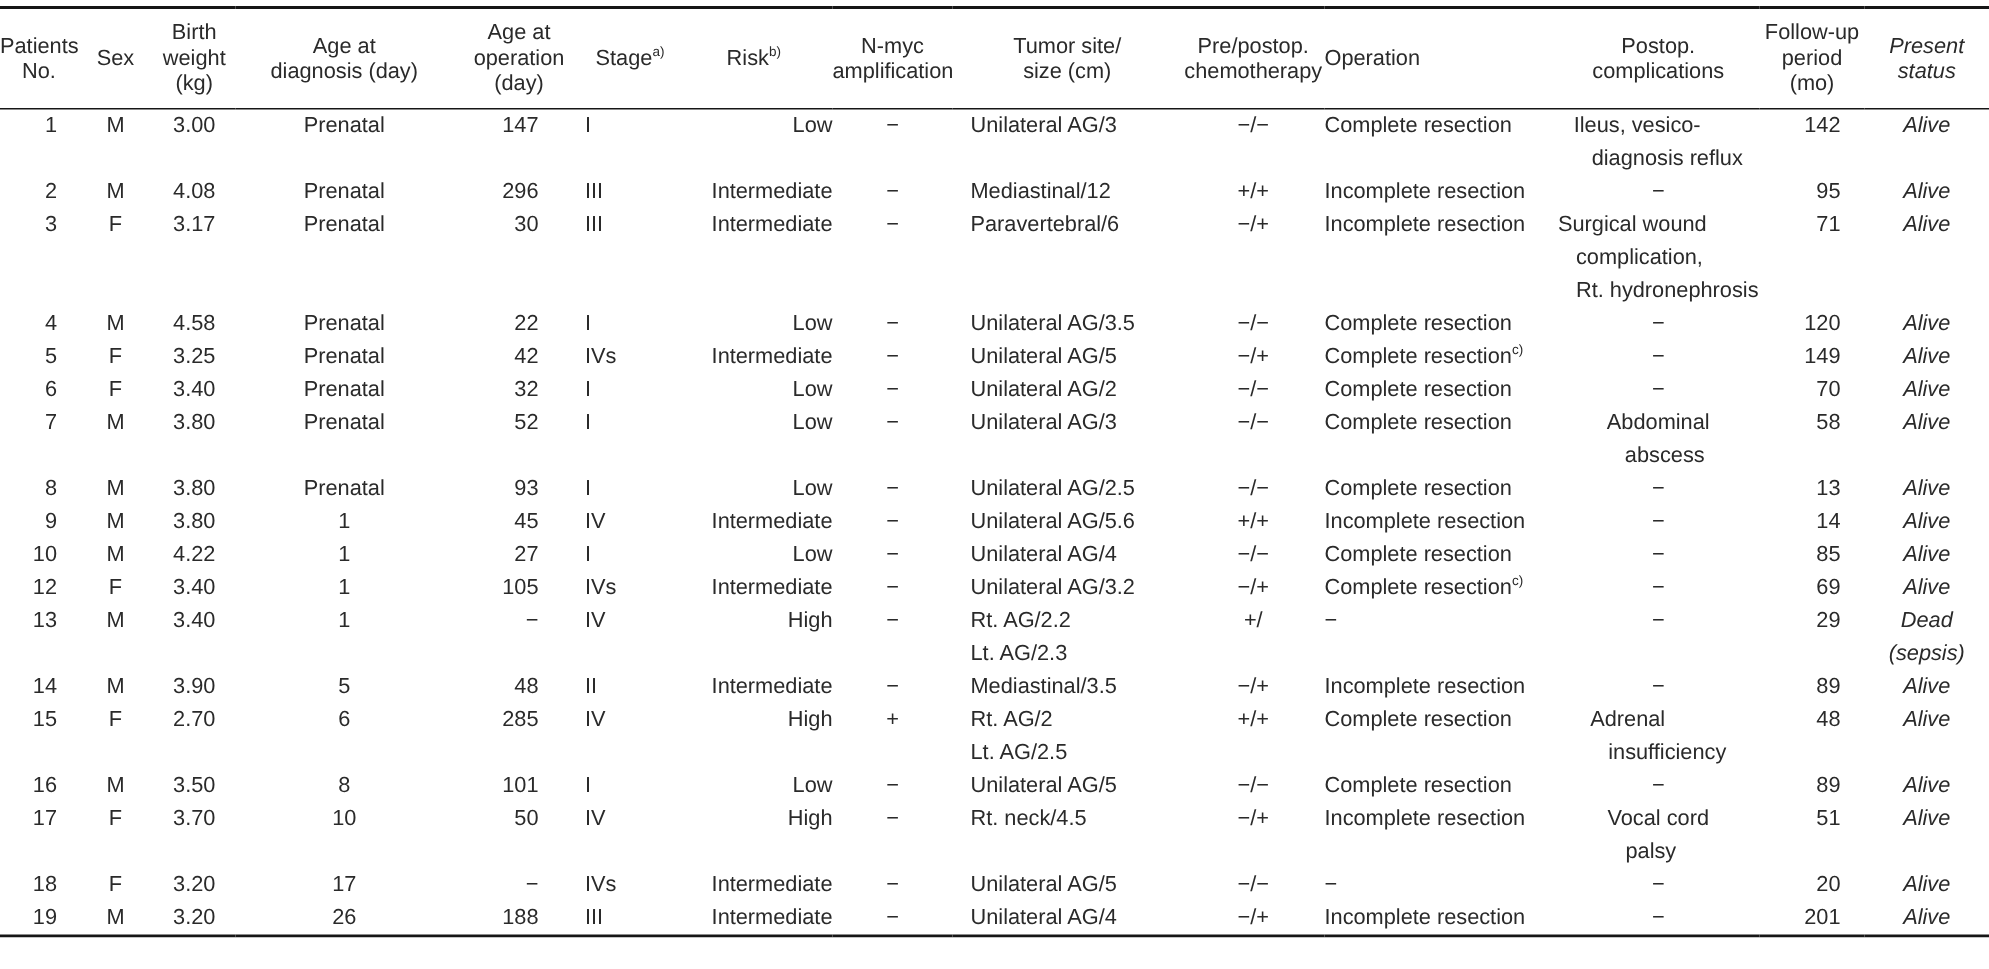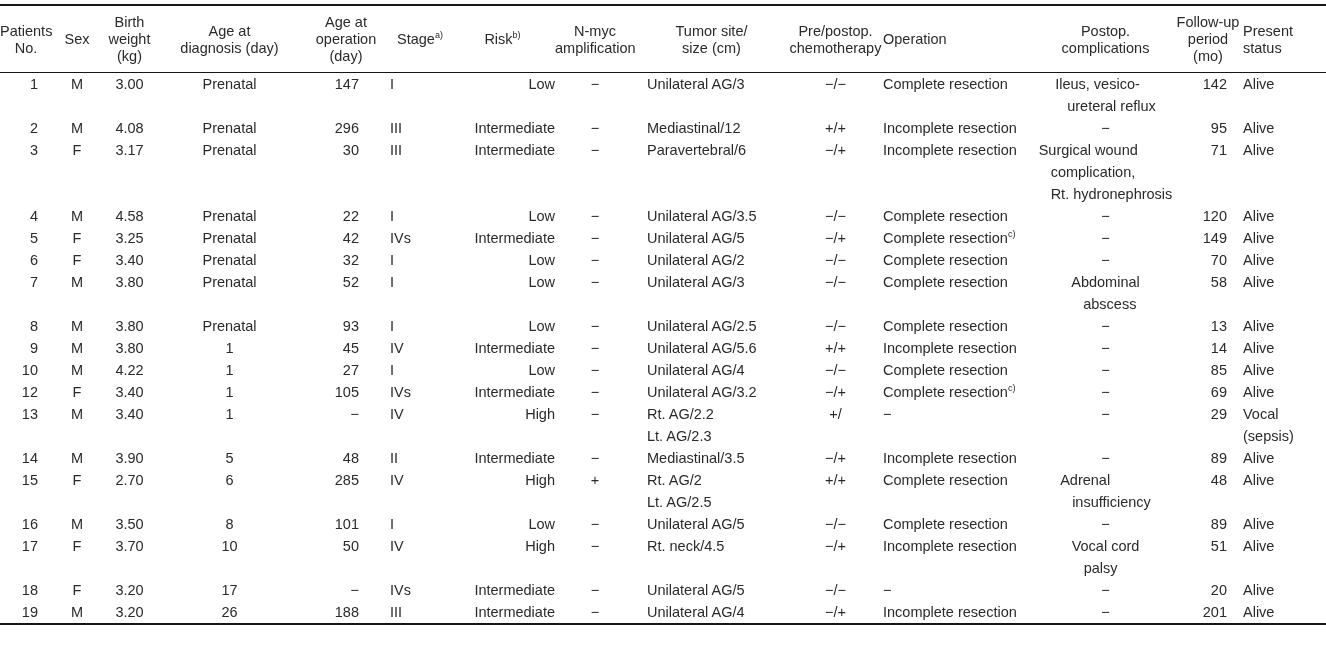--- a/index.html
+++ b/index.html
@@ -21,21 +21,21 @@
   .col-age_dx        { text-align:center; }
   .col-age_op        { text-align:right; padding-right:31px; }
   .col-stage         { }
   .col-risk          { text-align:right; padding-left:6px; }
   .col-nmyc          { text-align:center; }
   .col-tumor         { text-align:left; padding-left:12px; }
   .col-chemo         { text-align:center; }
   .col-operation     { text-align:left; }
   .col-complications { text-align:center; }
   .col-followup      { text-align:right; padding-right:16px; }
-  .col-status        { text-align:left; }
+  .col-status        { text-align:center;font-style:italic; }
   thead th.col-no, thead th.col-age_op, thead th.col-followup { text-align:center; padding-right:0; }
   thead th.col-risk, thead th.col-tumor { text-align:center; padding-left:0; }
 
   
   .col-complications .multi { display:inline-block; text-align:left; }
   .col-complications .multi .line.cont { padding-left:12px; }
   .col-tumor .line, .col-status .line { display:block; }
 </style>
 </head>
 <body>
@@ -84,21 +84,21 @@
           <td class="col-age_dx">Prenatal</td>
           <td class="col-age_op">147</td>
           <td class="col-stage">I</td>
           <td class="col-risk">Low</td>
           <td class="col-nmyc">−</td>
           <td class="col-tumor">
             <div class="line">Unilateral AG/3</div>
           </td>
           <td class="col-chemo">−/−</td>
           <td class="col-operation">Complete resection</td>
-          <td class="col-complications"><span class="multi"><div class="line">Ileus, vesico-</div><div class="line cont">ureteral reflux</div></span></td>
+          <td class="col-complications"><span class="multi"><div class="line">Ileus, vesico-</div><div class="line cont">diagnosis reflux</div></span></td>
           <td class="col-followup">142</td>
           <td class="col-status">
             <div class="line">Alive</div>
           </td>
         </tr>
         <tr>
           <td class="col-no">2</td>
           <td class="col-sex">M</td>
           <td class="col-birth_weight">4.08</td>
           <td class="col-age_dx">Prenatal</td>
@@ -326,21 +326,21 @@
             <div class="line">Rt. AG/2.2</div>
             <div class="line">Lt. AG/2.3</div>
           </td>
           <td class="col-chemo">+/</td>
           <td class="col-operation">−</td>
           <td class="col-complications">
             <div class="line">−</div>
           </td>
           <td class="col-followup">29</td>
           <td class="col-status">
-            <div class="line">Vocal</div>
+            <div class="line">Dead</div>
             <div class="line">(sepsis)</div>
           </td>
         </tr>
         <tr>
           <td class="col-no">14</td>
           <td class="col-sex">M</td>
           <td class="col-birth_weight">3.90</td>
           <td class="col-age_dx">5</td>
           <td class="col-age_op">48</td>
           <td class="col-stage">II</td>

